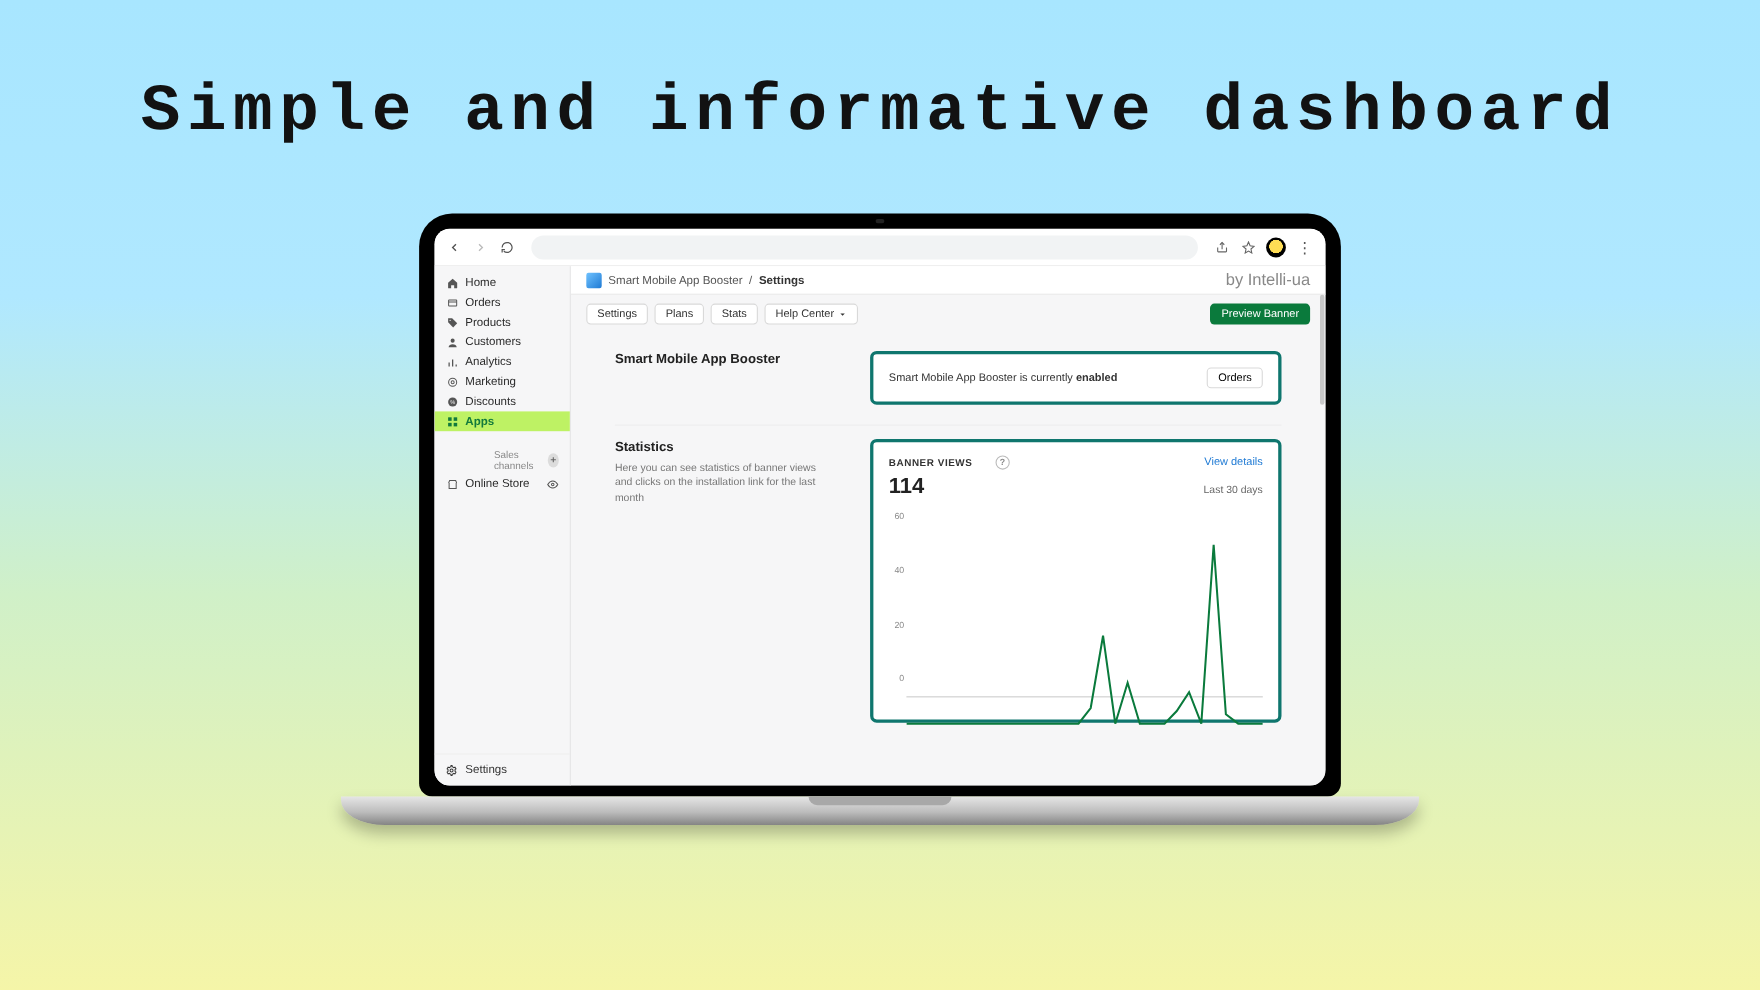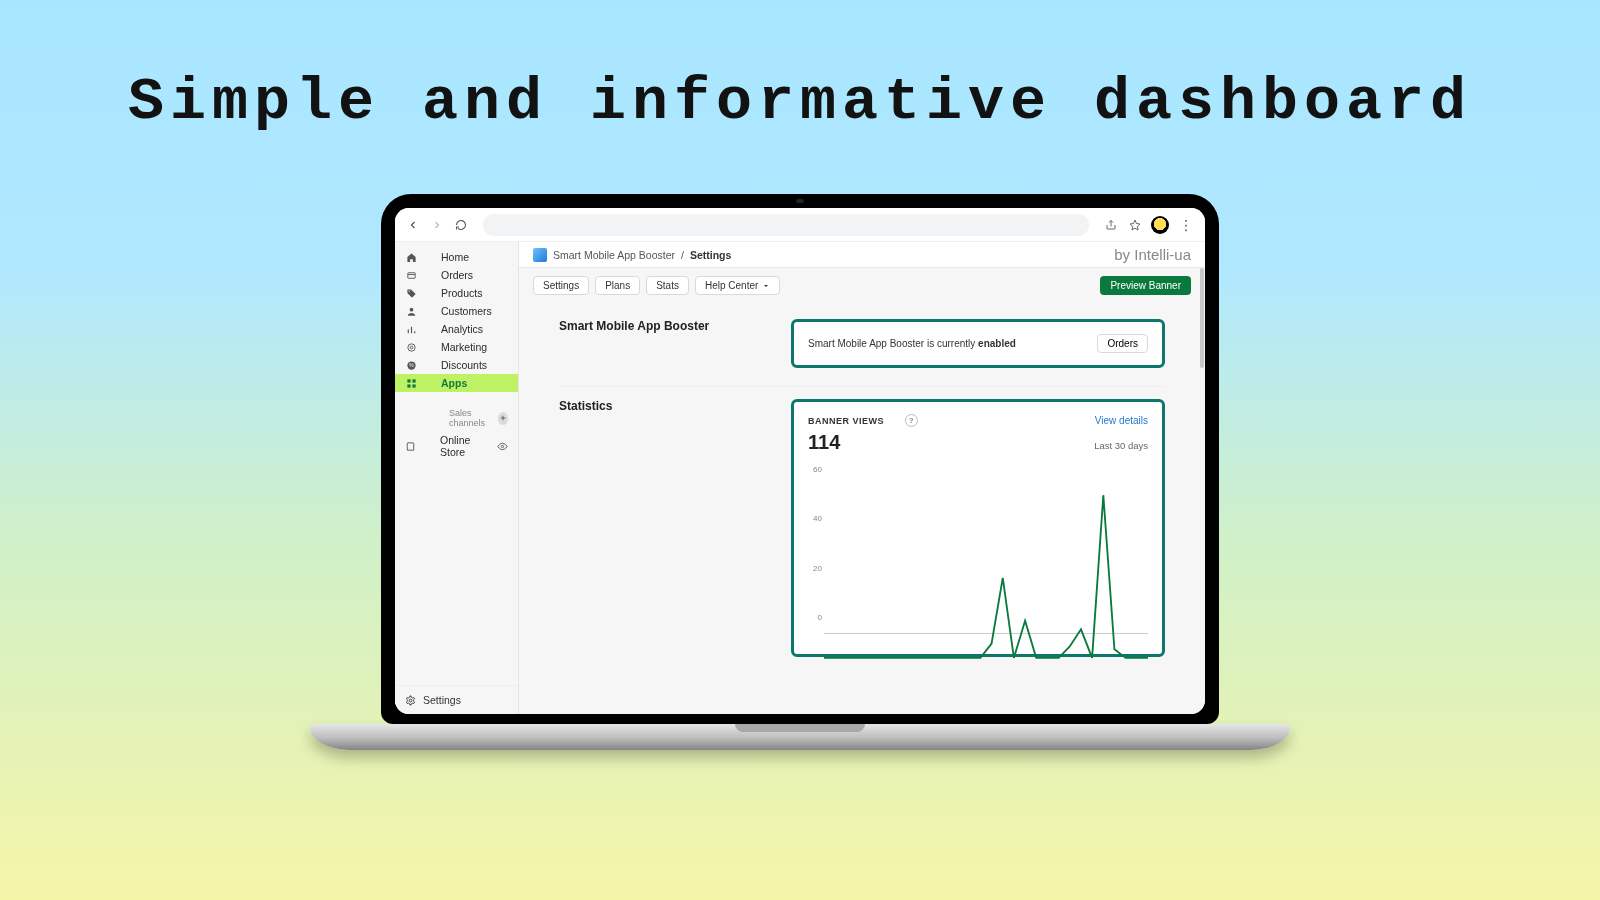--- a/index.html
+++ b/index.html
@@ -115,21 +115,21 @@
   width: 124px;
   background: #f6f6f7;
   border-right: 1px solid #e6e6e6;
   display: flex;
   flex-direction: column;
   font-size: 10.5px;
   color: #333;
 }
 .side-list { padding: 6px 0; }
 .side-item {
-  display: flex; align-items: center; gap: 24px;
+  display: flex; align-items: center; gap: 6px;
   padding: 3px 10px; cursor: pointer;
   color: #2b2b2b;
 }
 .side-item.active { background: #bef264; color: #127a3c; font-weight: 600;}
 .side-item .icn { width:12px; height:12px; display:flex; align-items:center; justify-content:center; color:#555;}
 .side-item.active .icn { color:#127a3c; }
 .side-section {
   display:flex; align-items:center; justify-content:flex-end;
   padding: 10px 10px 3px; font-size:9px; color:#888;margin-left:44px;
 }
@@ -411,20 +411,21 @@
                     <span>Smart Mobile App Booster is currently </span><b>enabled</b>
                   </div>
                   <button class="disable-btn">Orders</button>
                 </div>
               </div>
             </div>
 
             <div class="section">
               <div class="section-left">
                 <h3>Statistics</h3>
+                <p>Here you can see statistics of banner views and clicks on the installation link for the last month</p>
               </div>
               <div class="section-right">
                 <div class="card">
                   <div class="stats-head">
                     <div class="stats-title">
                       <span>BANNER VIEWS</span>
                       <span class="help-circle">?</span>
                     </div>
                     <span class="view-link">View details</span>
                   </div>

